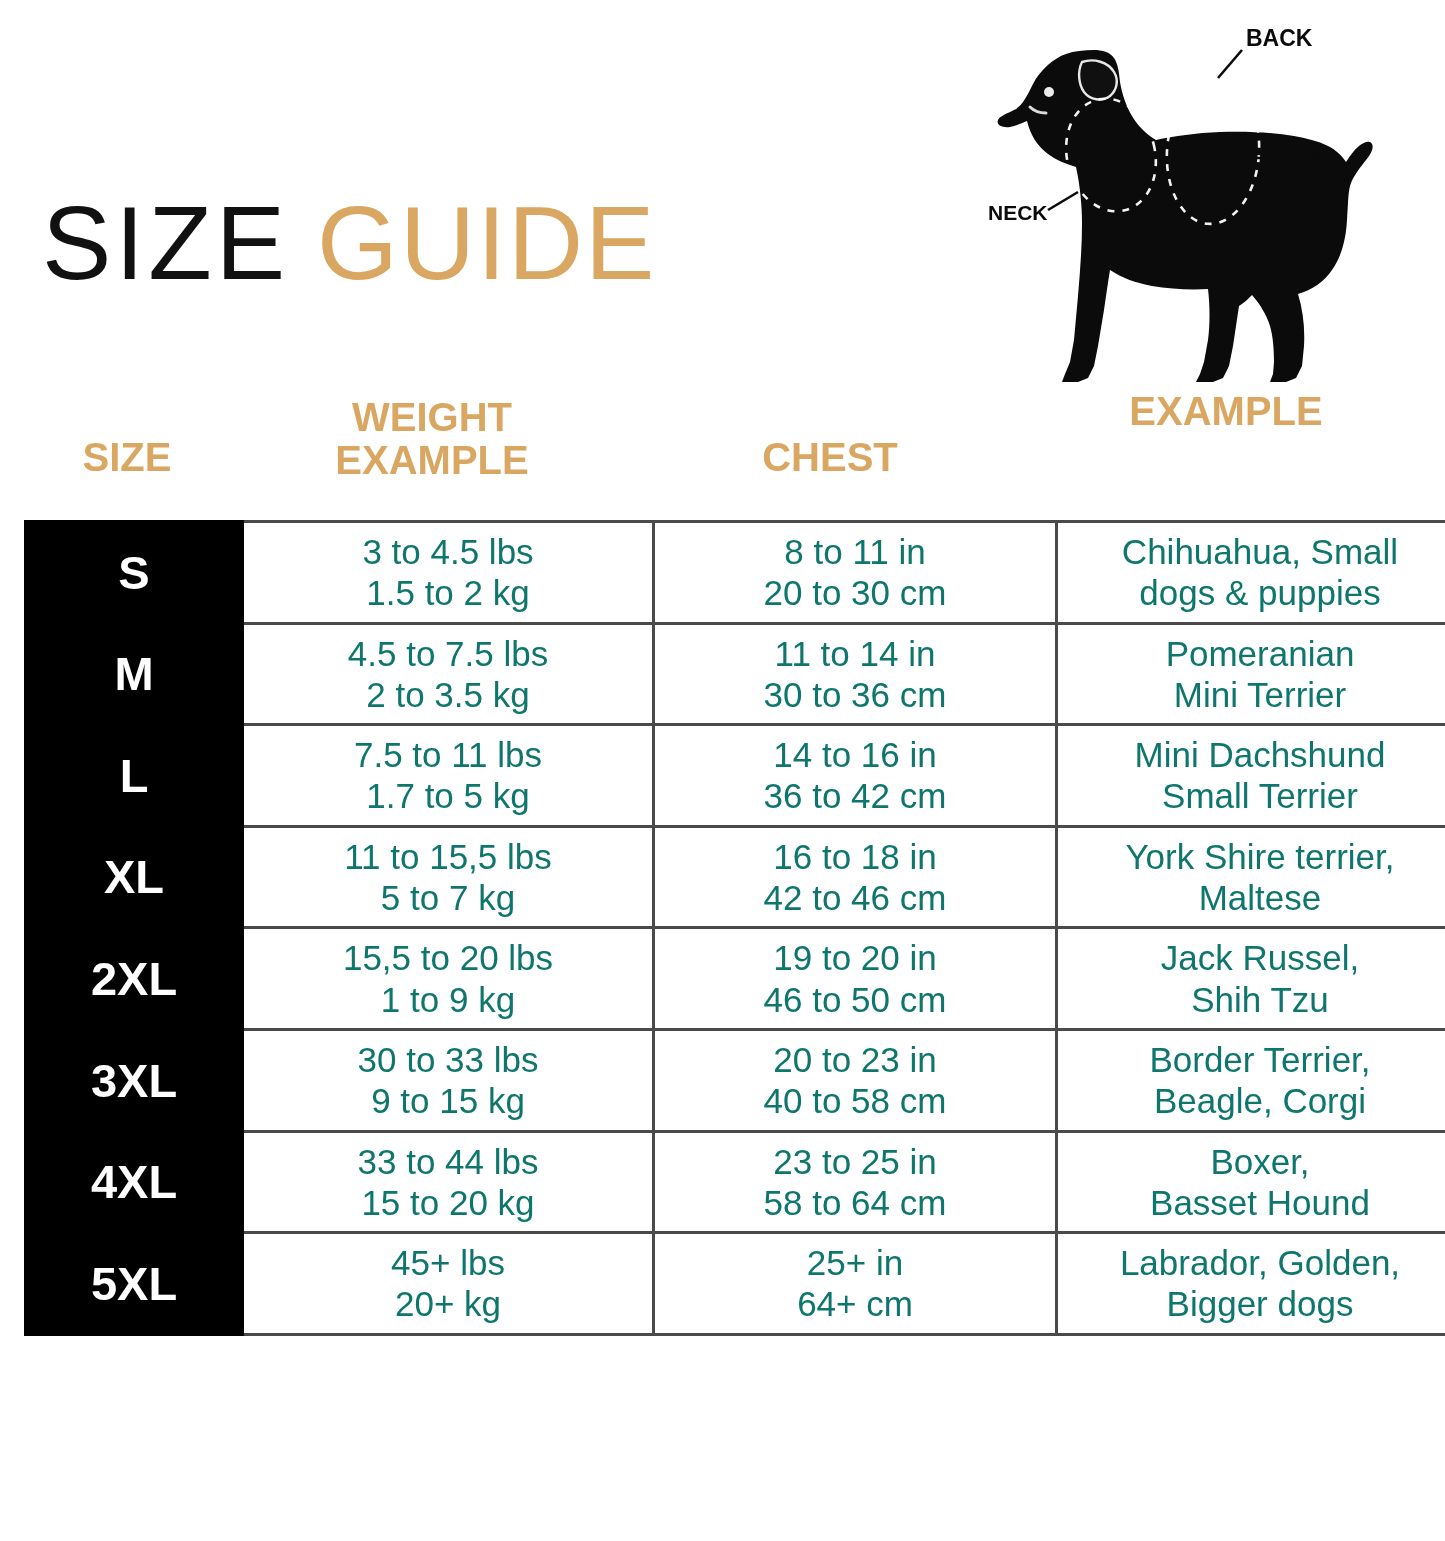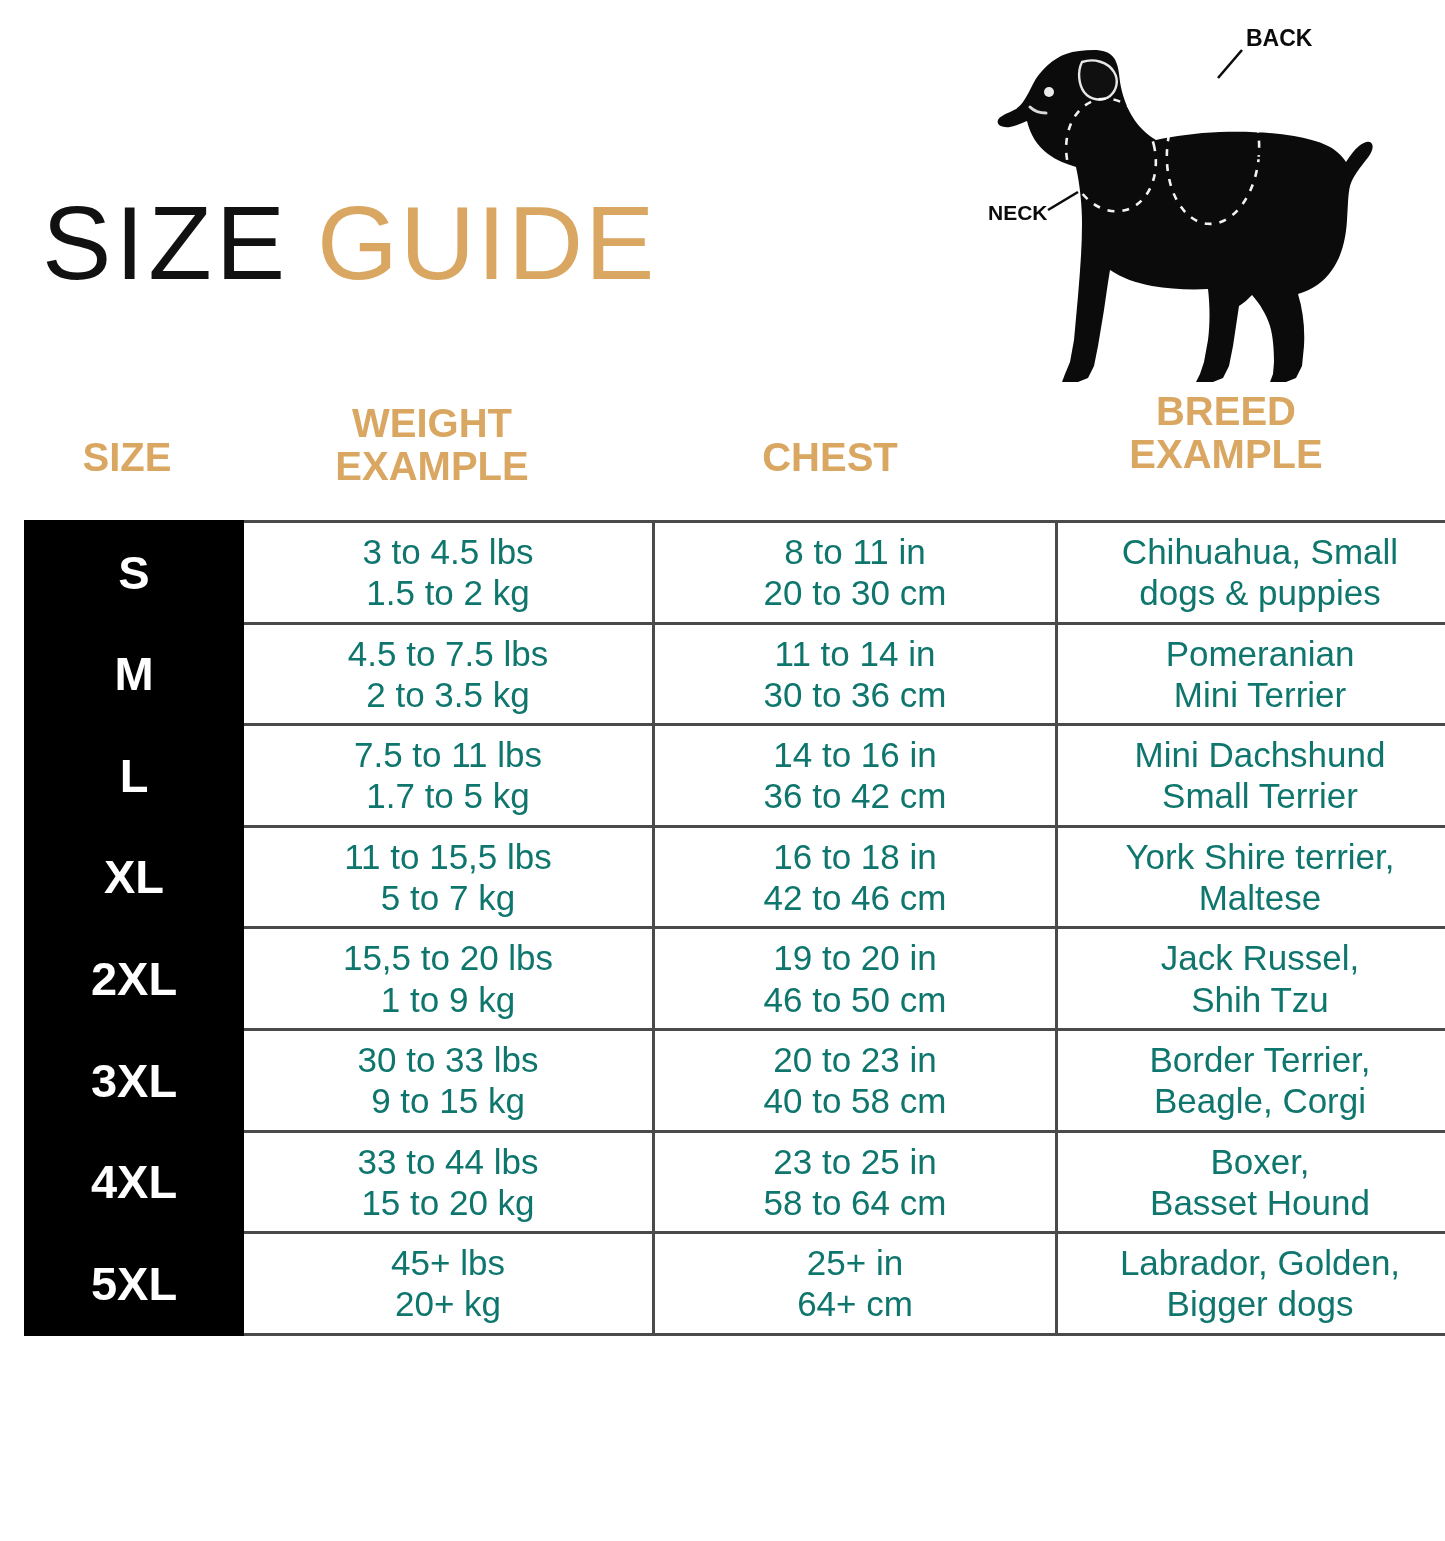--- a/index.html
+++ b/index.html
@@ -57,21 +57,21 @@
   }
   .col-head {
     position: absolute;
     color: #d9a761;
     font-weight: bold;
     font-size: 40px;
     line-height: 1.08;
     text-align: center;
   }
   .ch-size  { left: 24px;  top: 46px;  width: 206px; }
-  .ch-weight{ left: 232px; top: 12px;   width: 400px; }
+  .ch-weight{ left: 232px; top: 6px;   width: 400px; }
   .ch-chest { left: 634px; top: 46px;  width: 392px; }
   .ch-breed { left: 1028px;top: 0px;   width: 396px; }
 
   
   table.size-table {
     position: absolute;
     left: 24px;
     top: 520px;
     width: 1400px;
     border-collapse: collapse;
@@ -136,21 +136,20 @@
 </div>
 
 <div class="col-heads">
   <div class="col-head ch-size">SIZE</div>
   <div class="col-head ch-weight">
     <div>WEIGHT</div>
     <div>EXAMPLE</div>
   </div>
   <div class="col-head ch-chest">CHEST</div>
   <div class="col-head ch-breed">
-    <div>BREED</div>
     <div>EXAMPLE</div>
   </div>
 </div>
 
 <table class="size-table">
   <tbody>
     <tr>
       <td class="size-cell">S</td>
       <td class="weight-cell">
         <span class="cell-line">3 to 4.5 lbs</span>

